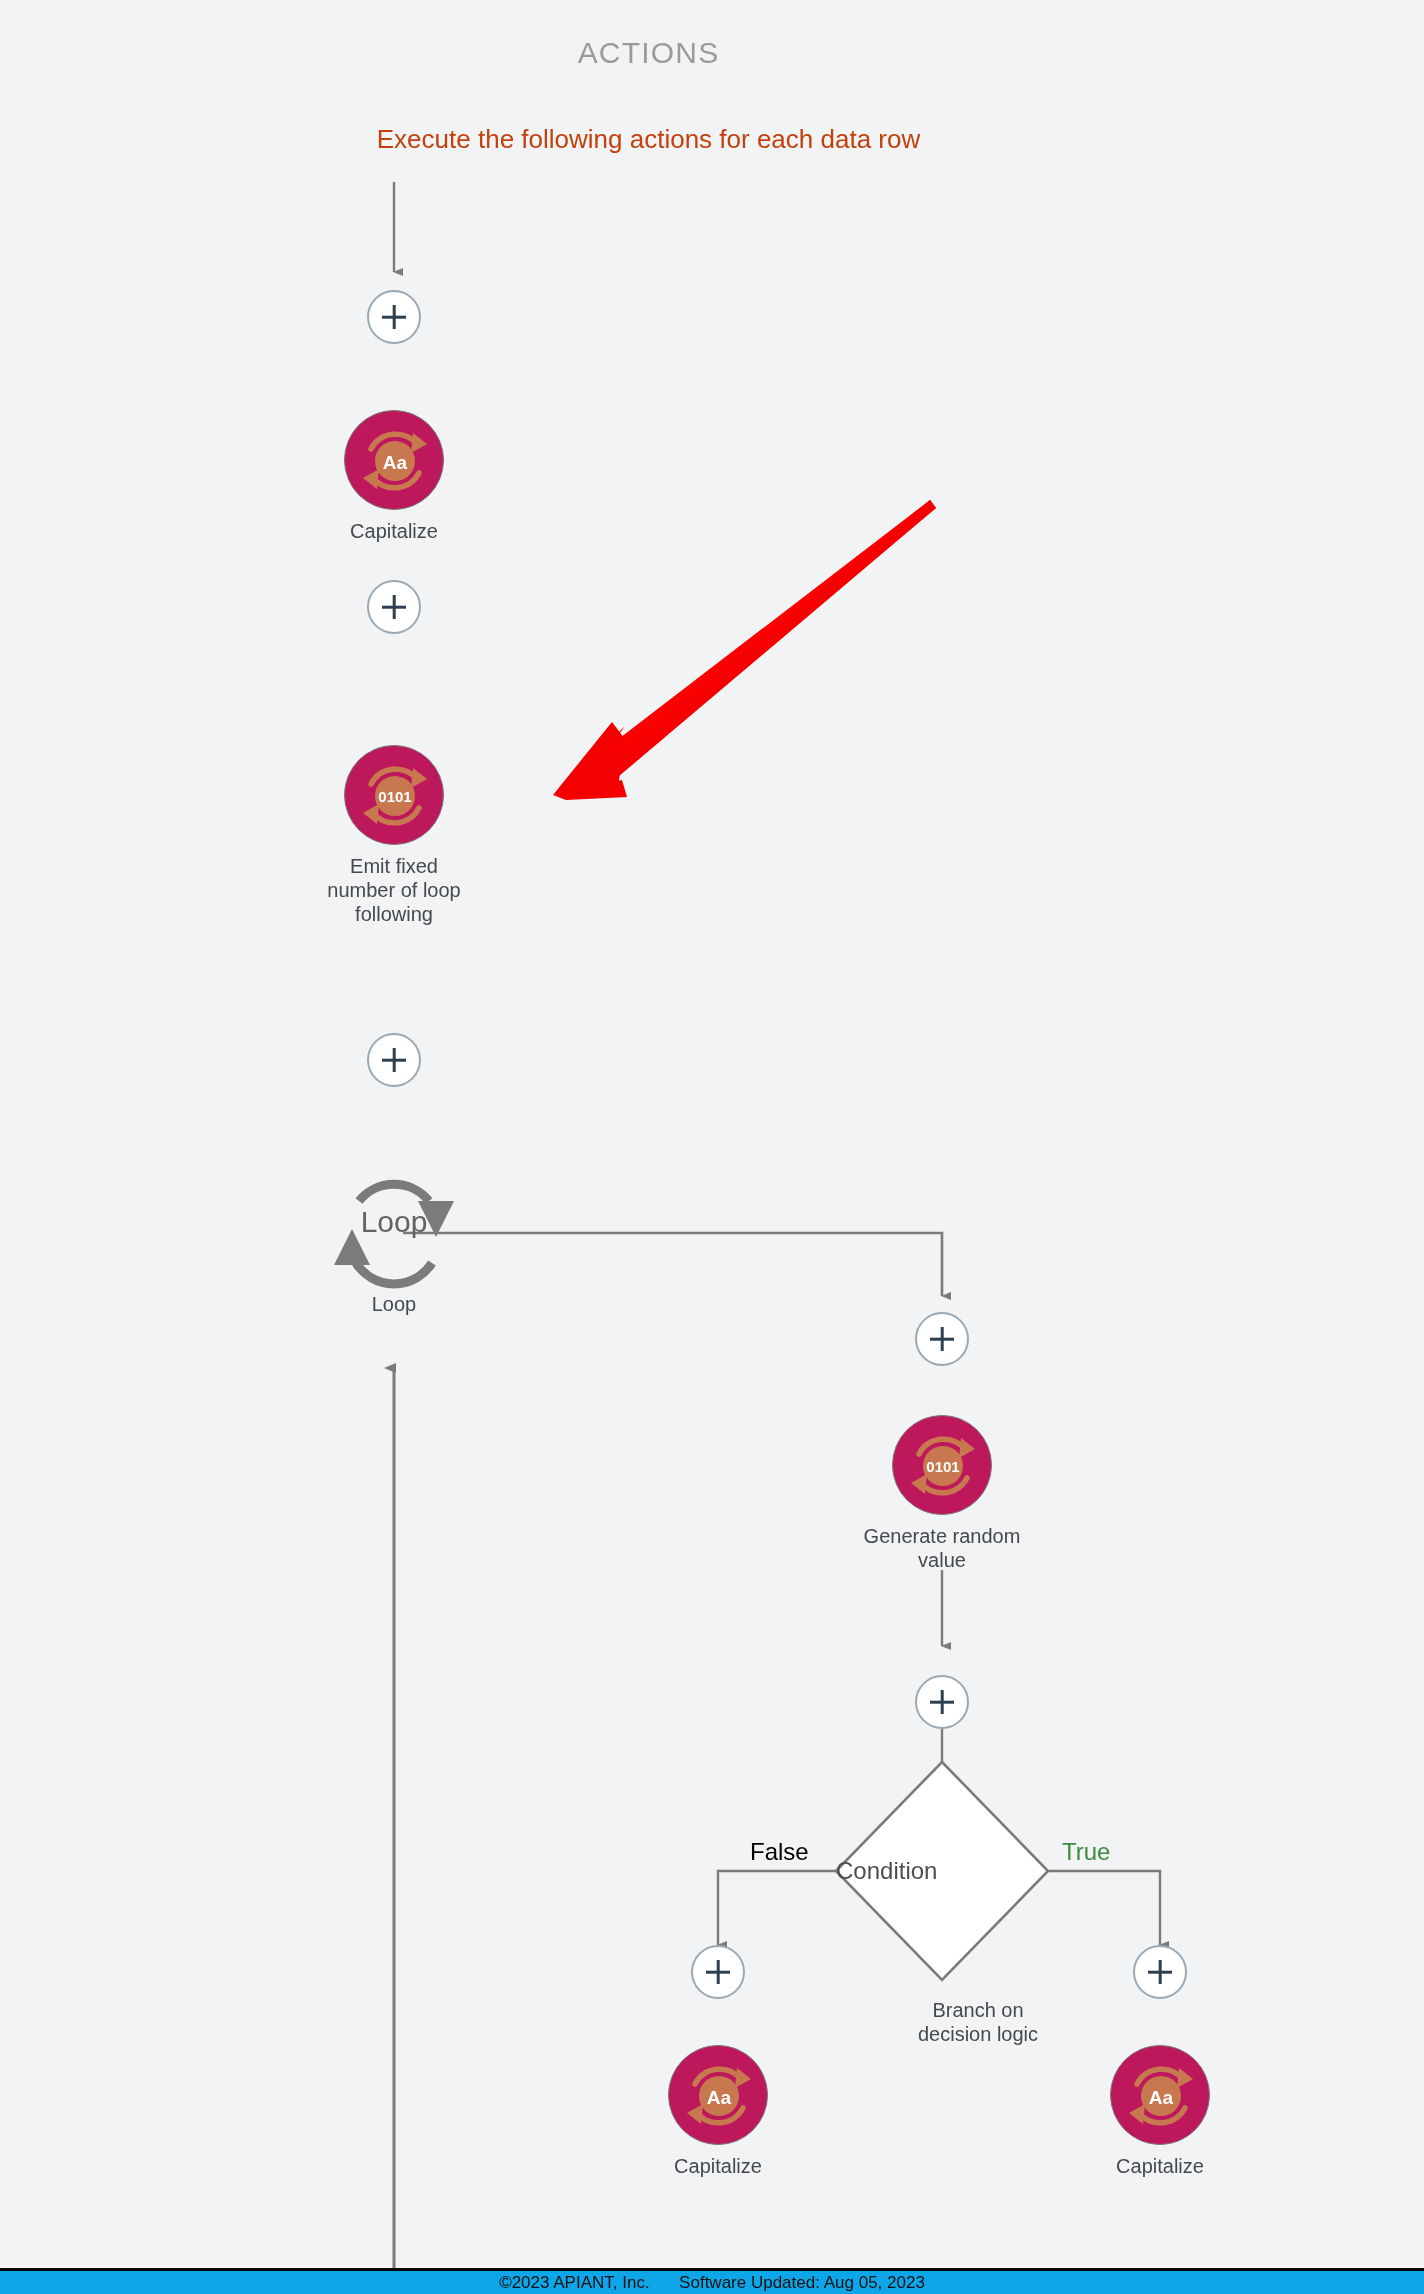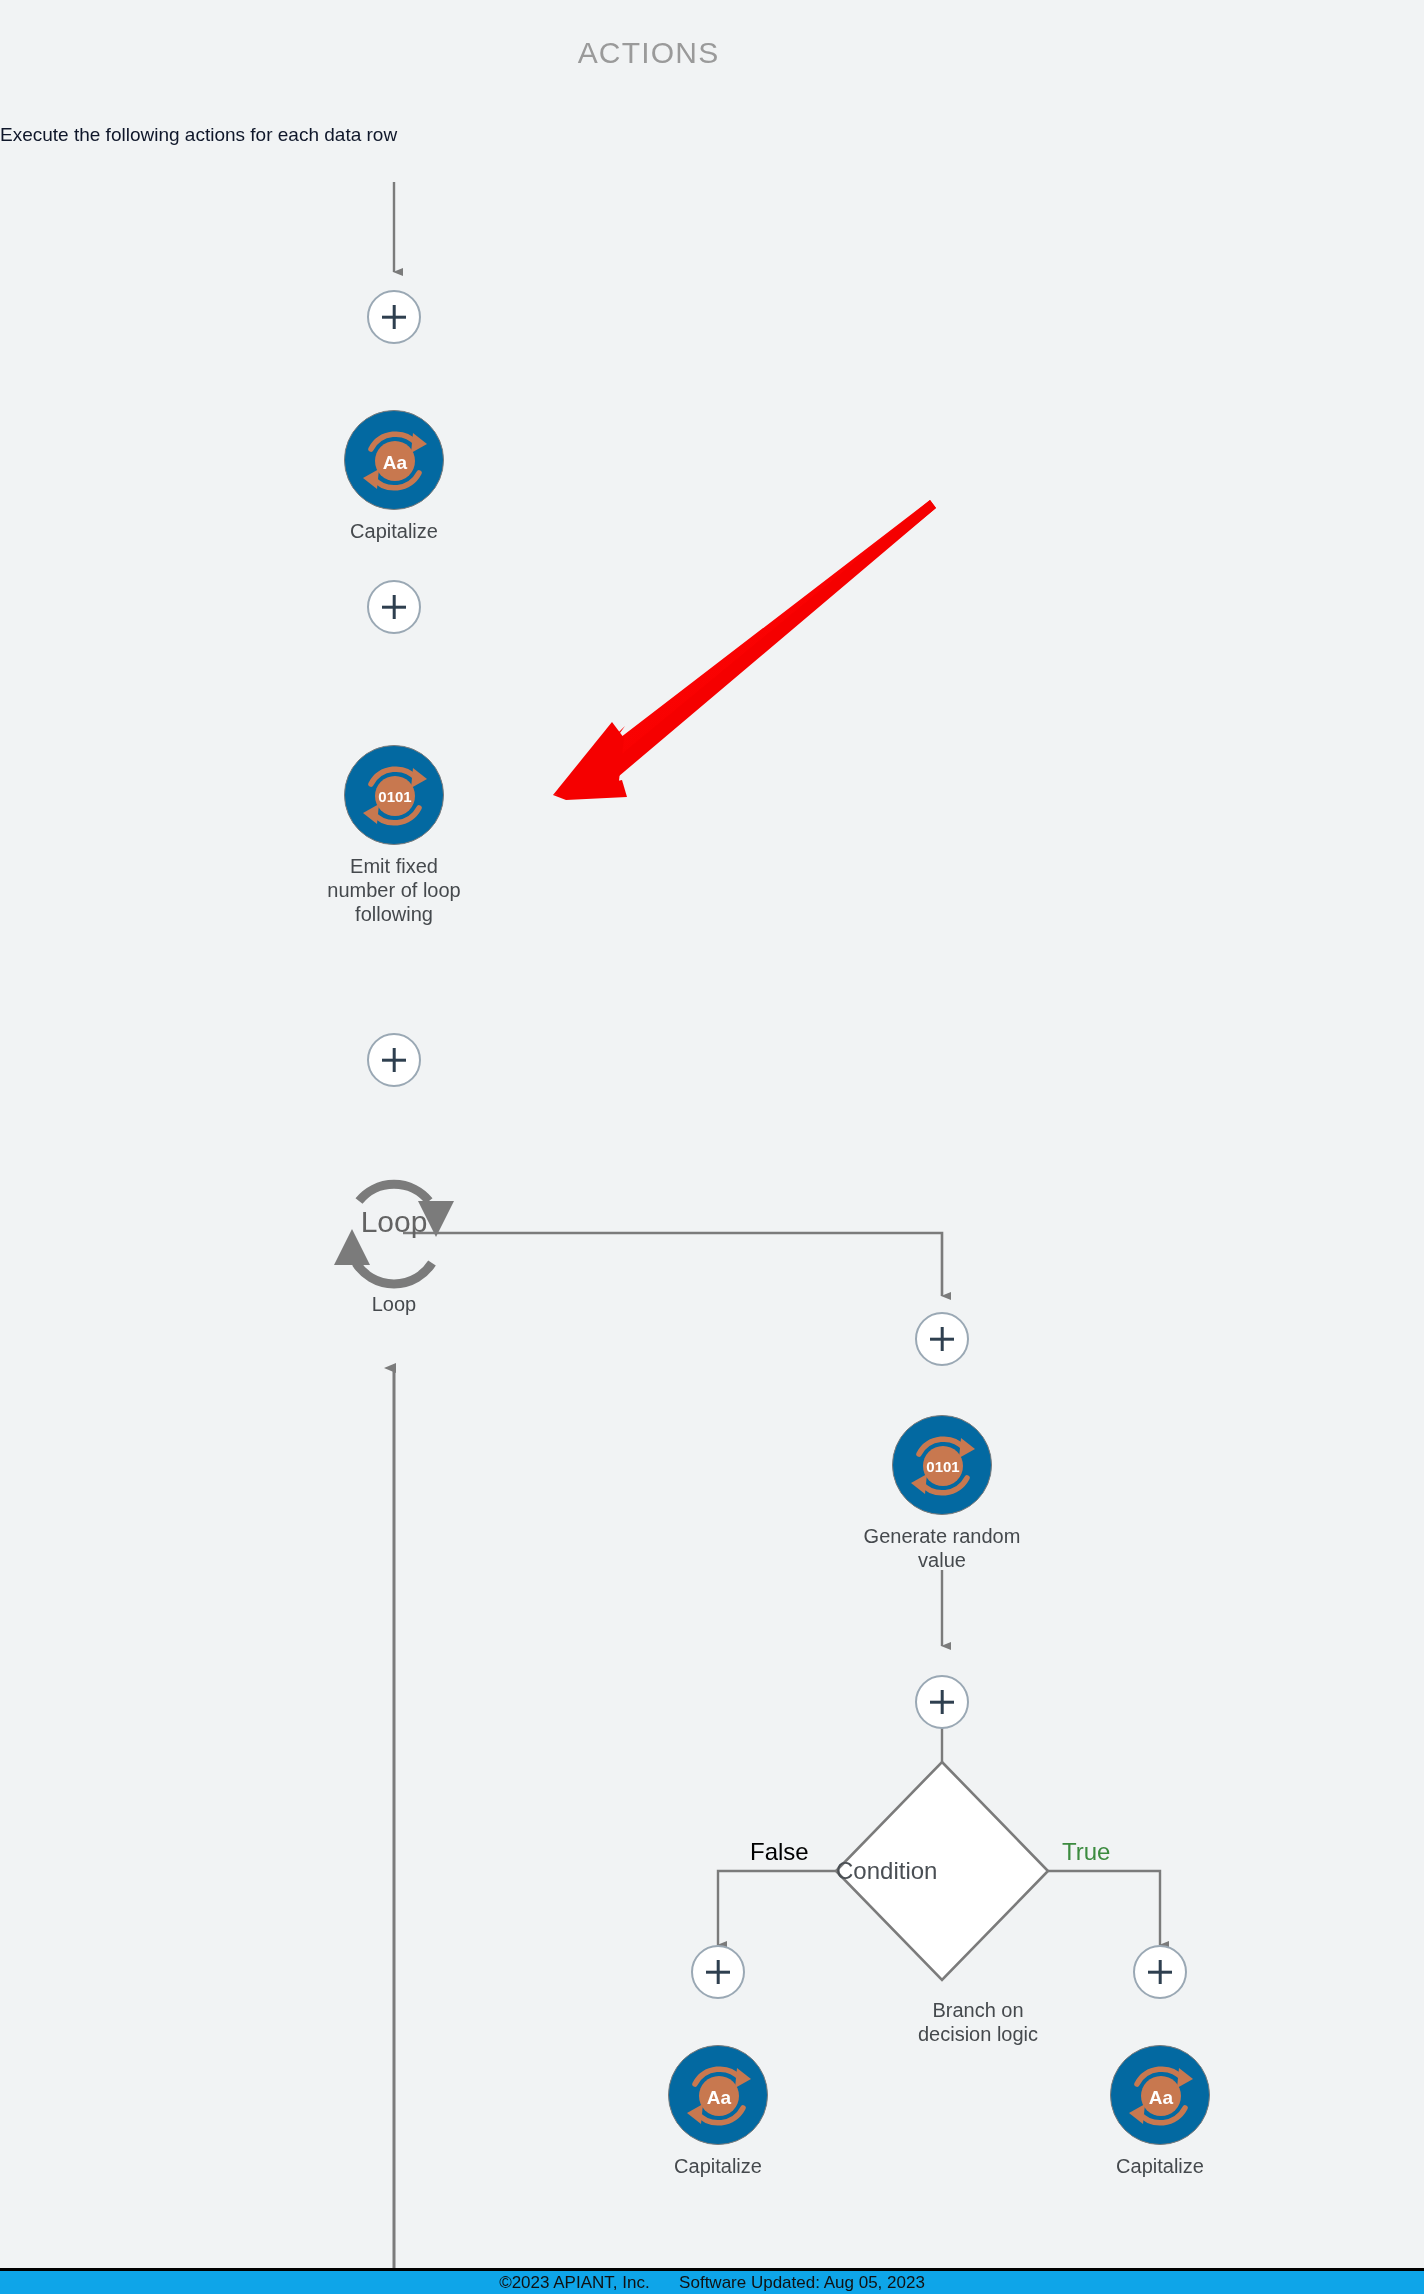--- a/index.html
+++ b/index.html
@@ -28,23 +28,23 @@
     text-align: center;
     color: #9a9a9a;
     font-size: 30px;
     letter-spacing: 1.2px;
     font-weight: 400;
   }
 
   .section-sub {
     position: absolute;
     left: 0; right: 0;
-    text-align: left;
-    color: #0f172a;
-    font-size: 19px;
+    text-align: center;
+    color: #c2410c;
+    font-size: 26px;
     font-weight: 400;
   }
 
   
   .plus-btn {
     position: absolute;
     width: 54px; height: 54px;
     border-radius: 50%;
     background: #ffffff;
     border: 2px solid #9aa8b4;
@@ -70,21 +70,21 @@
   
   .node {
     position: absolute;
     width: 200px;
     text-align: center;
   }
   .node-circle {
     width: 100px; height: 100px;
     margin: 0 auto;
     border-radius: 50%;
-    background: #0369a1;
+    background: #be185d;
     border: 1.6px solid #7a7a7a;
     box-sizing: border-box;
     position: relative;
     cursor: pointer;
     display: block;
     text-align: center;
   }
   .node-circle svg { position: absolute; left: 0; top: 0; }
   .node-caption {
     margin-top: 9px;

